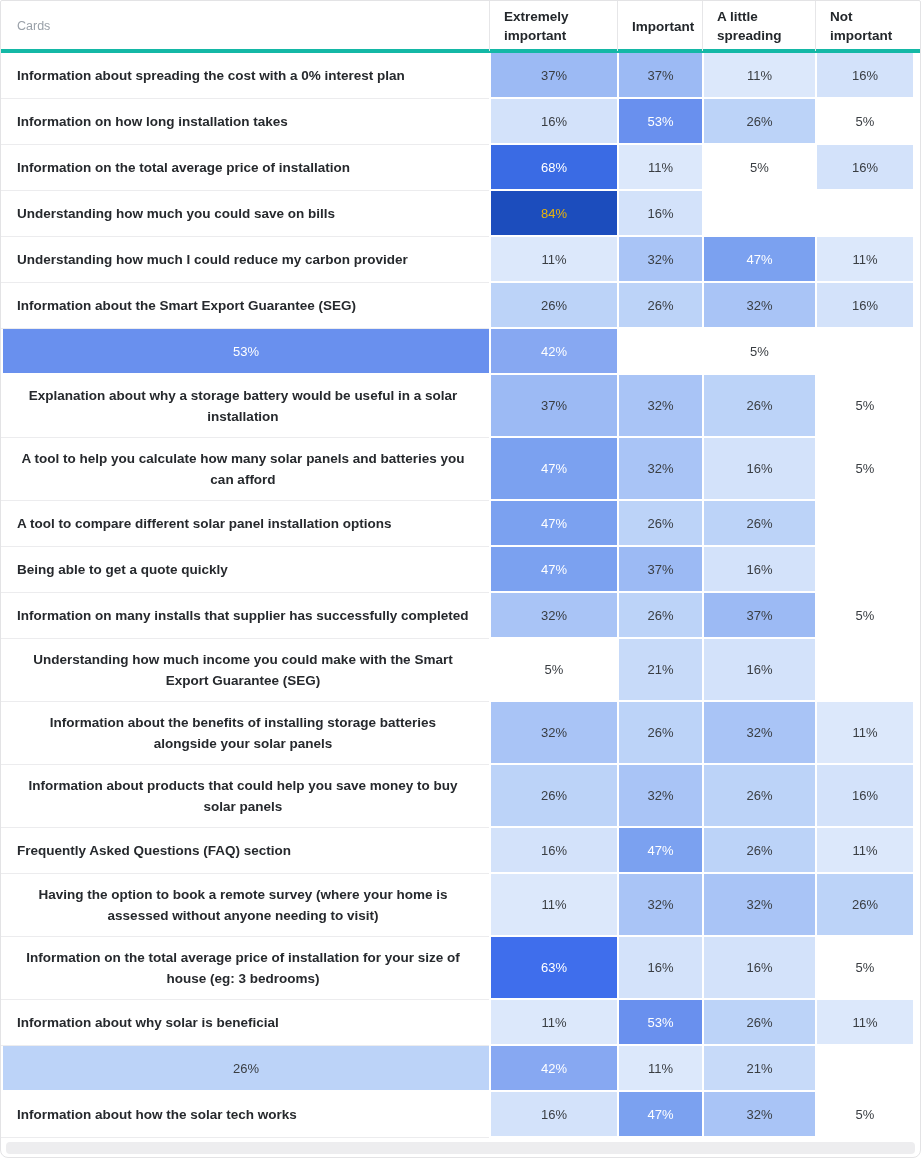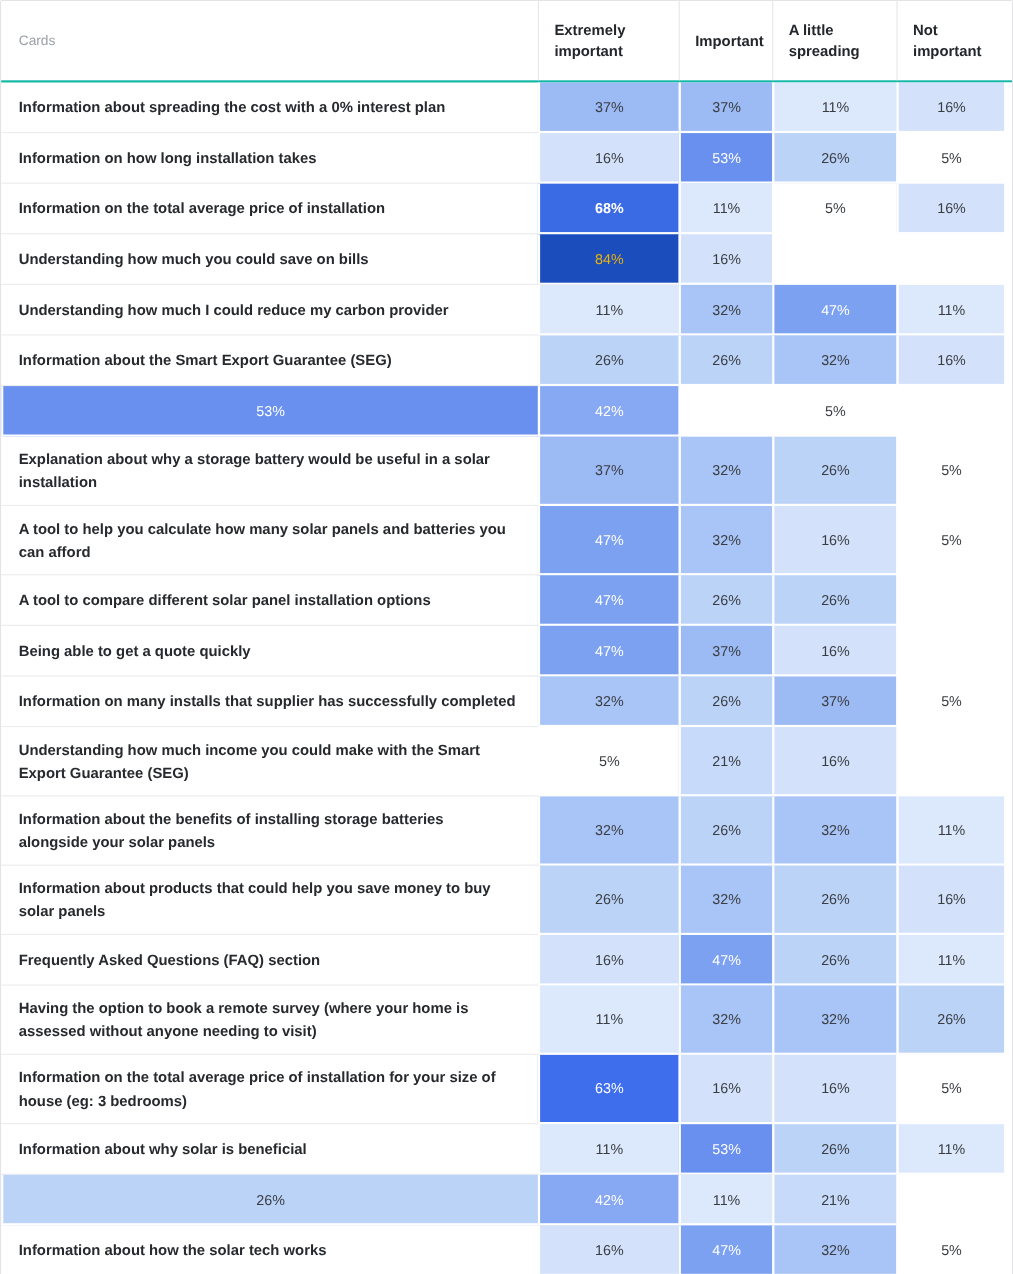--- a/index.html
+++ b/index.html
@@ -17,22 +17,22 @@
     overflow: hidden;
     display: flex;
     flex-direction: column;
   }
   .grid-row {
     display: grid;
     grid-template-columns: 488px 128px 85px 113px 98px 1fr;
   }
   
   .header-row {
-    height: 74px;
-    border-bottom: 2px solid #14b8a6;
+    height: 52px;
+    border-bottom: 4px solid #14b8a6;
   }
   .corner-cell {
     display: flex;
     align-items: center;
     padding: 0 16px;
     color: #9aa1a9;
     font-size: 12.5px;
   }
   .col-head {
     display: flex;
@@ -48,20 +48,21 @@
   .row .label-cell {
     display: flex;
     align-items: center;
     min-height: 46px;
     padding: 10px 20px 10px 16px;
     border-bottom: 1px solid #ececee;
     font-weight: bold;
     font-size: 13.5px;
     line-height: 21px;
     color: #26292d;
+    text-align: center;
   }
   .row .value-cell {
     display: flex;
     align-items: center;
     justify-content: center;
     min-height: 46px;
     border-left: 2px solid #fff;
     border-bottom: 2px solid #fff;
     font-size: 13px;
   }
@@ -99,21 +100,21 @@
       <div class="grid-row row">
         <div class="label-cell">Information on how long installation takes</div>
         <div class="value-cell" style="background: rgb(211, 226, 250); color: rgb(57, 61, 66);">16%</div>
         <div class="value-cell" style="background: rgb(105, 144, 238); color: rgb(255, 255, 255);">53%</div>
         <div class="value-cell" style="background: rgb(188, 211, 248); color: rgb(57, 61, 66);">26%</div>
         <div class="value-cell" style="background: rgb(255, 255, 255); color: rgb(57, 61, 66);">5%</div>
         <div class="filler-cell"></div>
       </div>
       <div class="grid-row row">
         <div class="label-cell">Information on the total average price of installation</div>
-        <div class="value-cell" style="background: rgb(58, 107, 228); color: rgb(255, 255, 255); font-weight: bold;">68%</div>
+        <div class="value-cell" style="background: rgb(58, 107, 228); color: rgb(255, 255, 255);">68%</div>
         <div class="value-cell" style="background: rgb(220, 232, 251); color: rgb(57, 61, 66);">11%</div>
         <div class="value-cell" style="background: rgb(255, 255, 255); color: rgb(57, 61, 66);">5%</div>
         <div class="value-cell" style="background: rgb(211, 226, 250); color: rgb(57, 61, 66);">16%</div>
         <div class="filler-cell"></div>
       </div>
       <div class="grid-row row">
         <div class="label-cell">Understanding how much you could save on bills</div>
         <div class="value-cell" style="background: rgb(28, 77, 189); color: #eab308;">84%</div>
         <div class="value-cell" style="background: rgb(211, 226, 250); color: rgb(57, 61, 66);">16%</div>
         <div class="value-cell" style="background: rgb(255, 255, 255);"></div>

